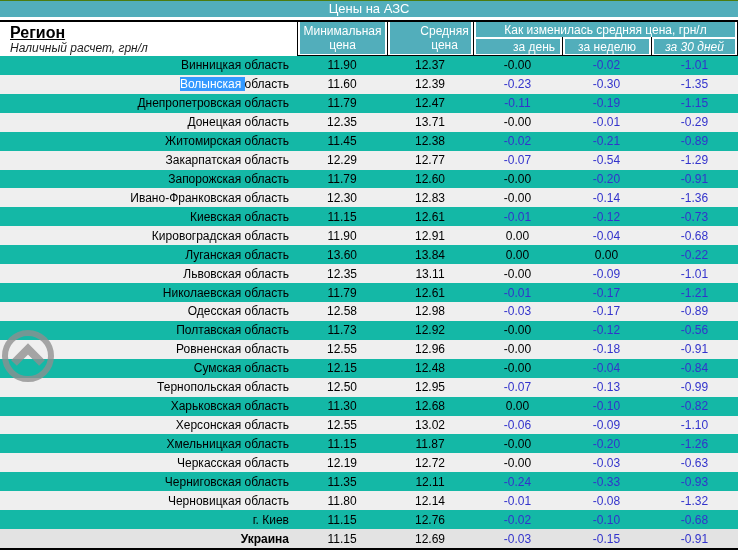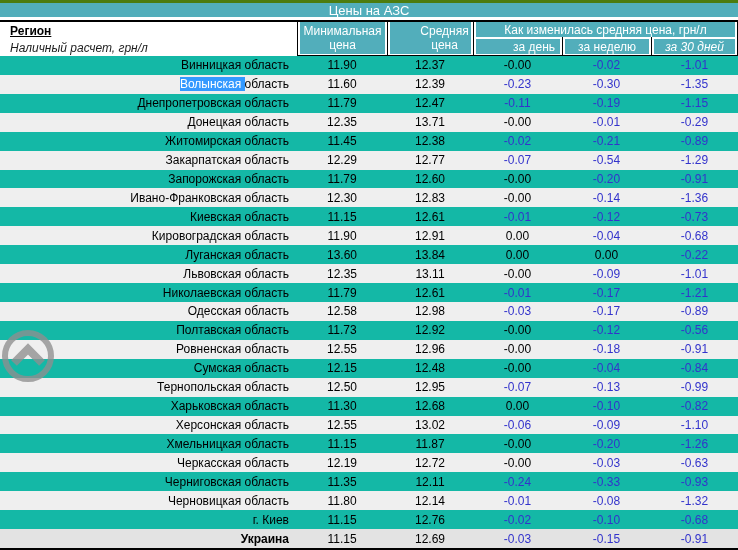--- a/index.html
+++ b/index.html
@@ -13,28 +13,28 @@
   }
   *{margin:0;padding:0;box-sizing:border-box;}
   body{background:#fff;}
   .screen{
     position:relative;width:738px;height:550px;overflow:hidden;background:#fff;
     font-family:"Liberation Sans", sans-serif;color:#000;cursor:default;
   }
   
   .titlebar{
     position:absolute;left:0;top:0;width:738px;height:17px;
-    background:var(--header-teal);border-top:3px solid #4d7c0f;
+    background:var(--header-teal);border-top:1px solid #4d7c0f;
     color:#fff;font-size:13px;line-height:16px;text-align:center;
   }
   
   .hline-top{position:absolute;left:0;top:20px;width:738px;height:2px;background:var(--border-black);}
   .hline-under-header{position:absolute;left:297px;top:55px;width:441px;height:1px;background:var(--border-black);}
   .region-head{position:absolute;left:0;top:22px;width:296px;height:33px;background:#fff;}
-  .region-label{position:absolute;left:10px;top:2px;font-size:12px;font-weight:bold;text-decoration:underline;}
+  .region-label{position:absolute;left:10px;top:2px;font-size:16px;font-weight:bold;text-decoration:underline;}
   .region-sublabel{position:absolute;left:10px;top:19px;font-size:12px;font-style:italic;color:#1c1c1c;}
   .th{
     position:absolute;background:var(--header-teal);color:#fff;
     display:flex;align-items:center;justify-content:center;text-align:center;
     font-size:12px;line-height:14px;
   }
   .th-min{left:300px;top:22px;width:85px;height:32px;}
   .th-avg{left:390px;top:22px;width:81px;height:32px;padding-left:28px;}
   .th-avg .wrap{max-width:58px;}
   .th-group{left:476px;top:22px;width:259px;height:15px;font-size:12px;}

